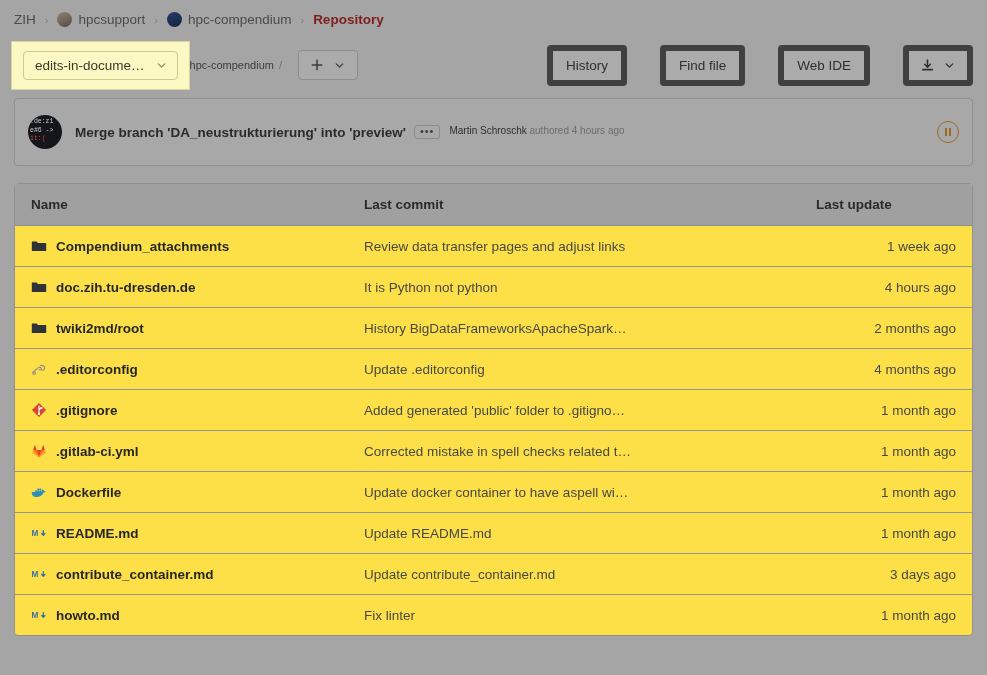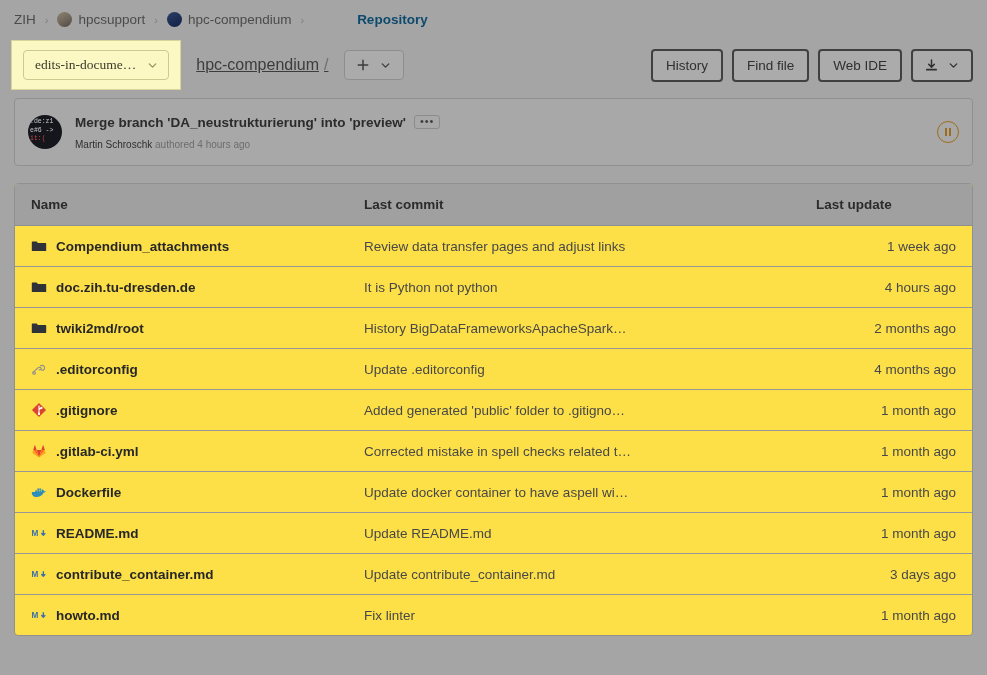--- a/index.html
+++ b/index.html
@@ -28,21 +28,21 @@
   }
   .crumb {
     display: inline-flex;
     align-items: center;
     gap: 6px;
     font-size: 13.5px;
     color: #4b4b4b;
     white-space: nowrap;
     text-align: center;
   }
-  .crumb.current { font-weight: bold; color: #0c4a6e; margin-left: 44px; }
+  .crumb.current { font-weight: bold; color: #7f1d1d; }
   .crumb-sep {
     color: #7d7d7d;
     font-size: 11px;
     padding: 0 9px;
     user-select: none;
   }
   .mini-avatar {
     width: 15px; height: 15px;
     border-radius: 50%;
     display: inline-block;
@@ -77,59 +77,57 @@
     justify-content: space-between;
     gap: 10px;
     min-width: 144px;
     background: #fbf8c4;
     border: 1px solid #cfc98f;
     border-radius: 4px;
     padding: 6px 9px 6px 11px;
     font-size: 13.5px;
     color: #3a3a2a;
     cursor: pointer;
-    font-family: Liberation Serif, serif;
   }
   .branch-label { white-space: nowrap; }
 
   .path-text {
-    margin-left: 15px;
-    font-size: 16px;
+    font-size: 11px;
     color: #3c3c3c;
     white-space: nowrap;
-    text-decoration: underline;
   }
   .path-sep { color: #6f6f6f; margin: 0 5px; }
 
   .plus-btn {
     margin-left: 11px;
     display: inline-flex;
     align-items: center;
     gap: 9px;
     background: #ababab;
     border: 1px solid #8e8e8e;
     border-radius: 4px;
     padding: 7px 11px;
     cursor: pointer;
     color: #3c3c3c;
   }
 
   .btn {
     background: #ababab;
-    border: 2px solid #404040;
+    border: 6px solid #404040;
     border-radius: 4px;
     padding: 7px 13px;
     font-size: 13.5px;
     color: #2f2f2f;
     cursor: pointer;
     display: inline-flex;
     align-items: center;
     gap: 8px;
     white-space: nowrap;
     font-family: "Liberation Sans", sans-serif;
+    margin-left: 24px;
   }
   .btn-icon-only { padding: 7px 11px; }
   .btn-clone {
     background: #1f5b91;
     border-color: #1f5b91;
     color: #dfe7ee;
     padding: 8px 16px;
     font-size: 13.5px;
   }
 
@@ -155,21 +153,21 @@
     font-family: "Liberation Mono", monospace;
     font-size: 6.5px;
     line-height: 8.5px;
     color: #c9c9c9;
     padding: 3px 1px 0 2px;
   }
   .avatar span { display: block; white-space: nowrap; }
   .avatar .red { color: #c4473f; }
   .avatar .blue { color: #5577c8; }
 
-  .commit-info { display: flex; flex-direction: column; gap: 9px; min-width: 0; }
+  .commit-info { display: flex; flex-direction: row; gap: 9px; min-width: 0; }
   .commit-title-row { display: flex; align-items: center; gap: 8px; }
   .commit-title {
     font-weight: bold;
     font-size: 13.5px;
     color: #2b2b2b;
     white-space: nowrap;
   }
   .ellipsis-btn {
     border: 1px solid #8c8c8c;
     border-radius: 3px;

